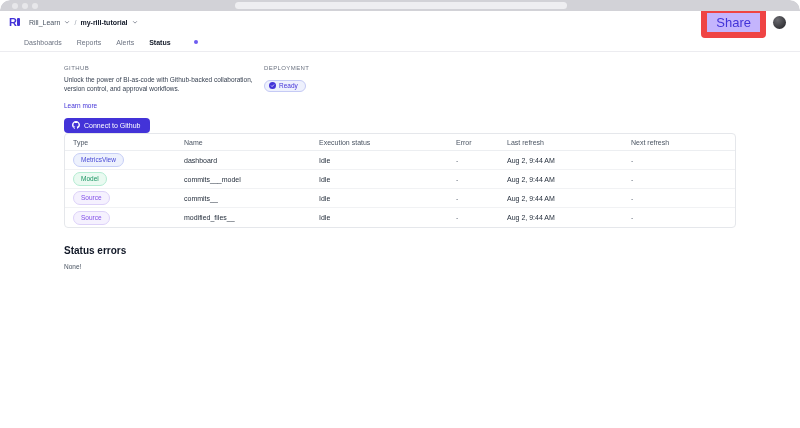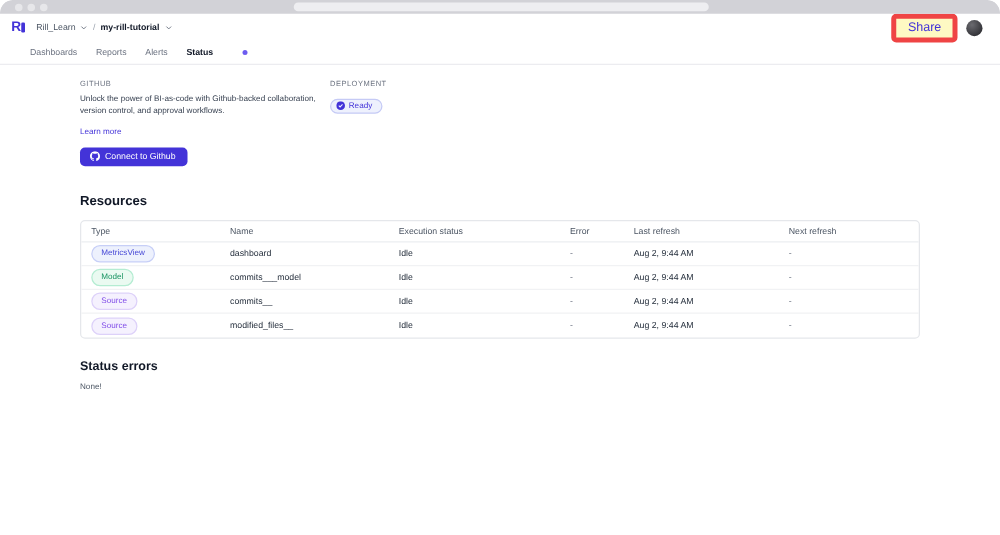--- a/index.html
+++ b/index.html
@@ -18,21 +18,21 @@
   .logo { display:flex; align-items:flex-end; gap:1px; margin-right:9px; cursor:pointer; }
   .logo .r { color:#4333d8; font-weight:800; font-size:11px; line-height:10px; letter-spacing:-0.5px; }
   .logo .bar { width:2.5px; height:8px; background:#4333d8; border-radius:1px; margin-bottom:1px; }
   .crumb { display:flex; align-items:center; gap:4px; font-size:7px; color:#374151; }
   .crumb .org { color:#4b5563; }
   .crumb .proj { font-weight:700; color:#111827; }
   .crumb .slash { color:#9ca3af; }
   .chev { width:6px; height:6px; display:inline-block; }
   .chev svg { display:block; }
   .spacer { flex:1; }
-  .share-btn { font-size:10px; color:#4333d8; background:#fef9c3; border:4px solid #ef4444; border-radius:4px; padding:2px 9px; margin-right:7px; cursor:pointer; font-family:inherit; }
+  .share-btn { font-size:13px; color:#4333d8; background:#c4b5fd; border:6px solid #ef4444; border-radius:4px; padding:2px 9px; margin-right:7px; cursor:pointer; font-family:inherit; }
   .avatar { width:13px; height:13px; border-radius:50%; background:radial-gradient(circle at 35% 30%, #6b6b70, #1f1f23); cursor:pointer; }
 
   
   .tabs { height:19px; display:flex; align-items:center; gap:7px; padding:0 20px; border-bottom:1px solid #ececf0; background:#fff; }
   .tab { font-size:7px; color:#6b7280; padding:0 4px; cursor:pointer; }
   .tab.active { color:#111827; font-weight:700; }
   .pulse-dot { width:4.5px; height:4.5px; border-radius:50%; background:#6d5cf0; margin-left:12px; }
 
   
   .content { padding:13px 64px 0 64px; }
@@ -141,21 +141,20 @@
               <svg width="7" height="7" viewBox="0 0 12 12">
                 <circle cx="6" cy="6" r="6" fill="#4333d8"></circle>
                 <path d="M3.5 6l1.8 1.8L8.6 4.4" fill="none" stroke="#eef1fd" stroke-width="1.4"></path>
               </svg>
             </span>
           <span>Ready</span>
         </div>
       </div>
     </div>
 
-    <div class="res-title">Resources</div>
     <div class="res-table">
       <div class="trow thead">
         <div>Type</div>
         <div>Name</div>
         <div>Execution status</div>
         <div>Error</div>
         <div>Last refresh</div>
         <div>Next refresh</div>
       </div>
 

